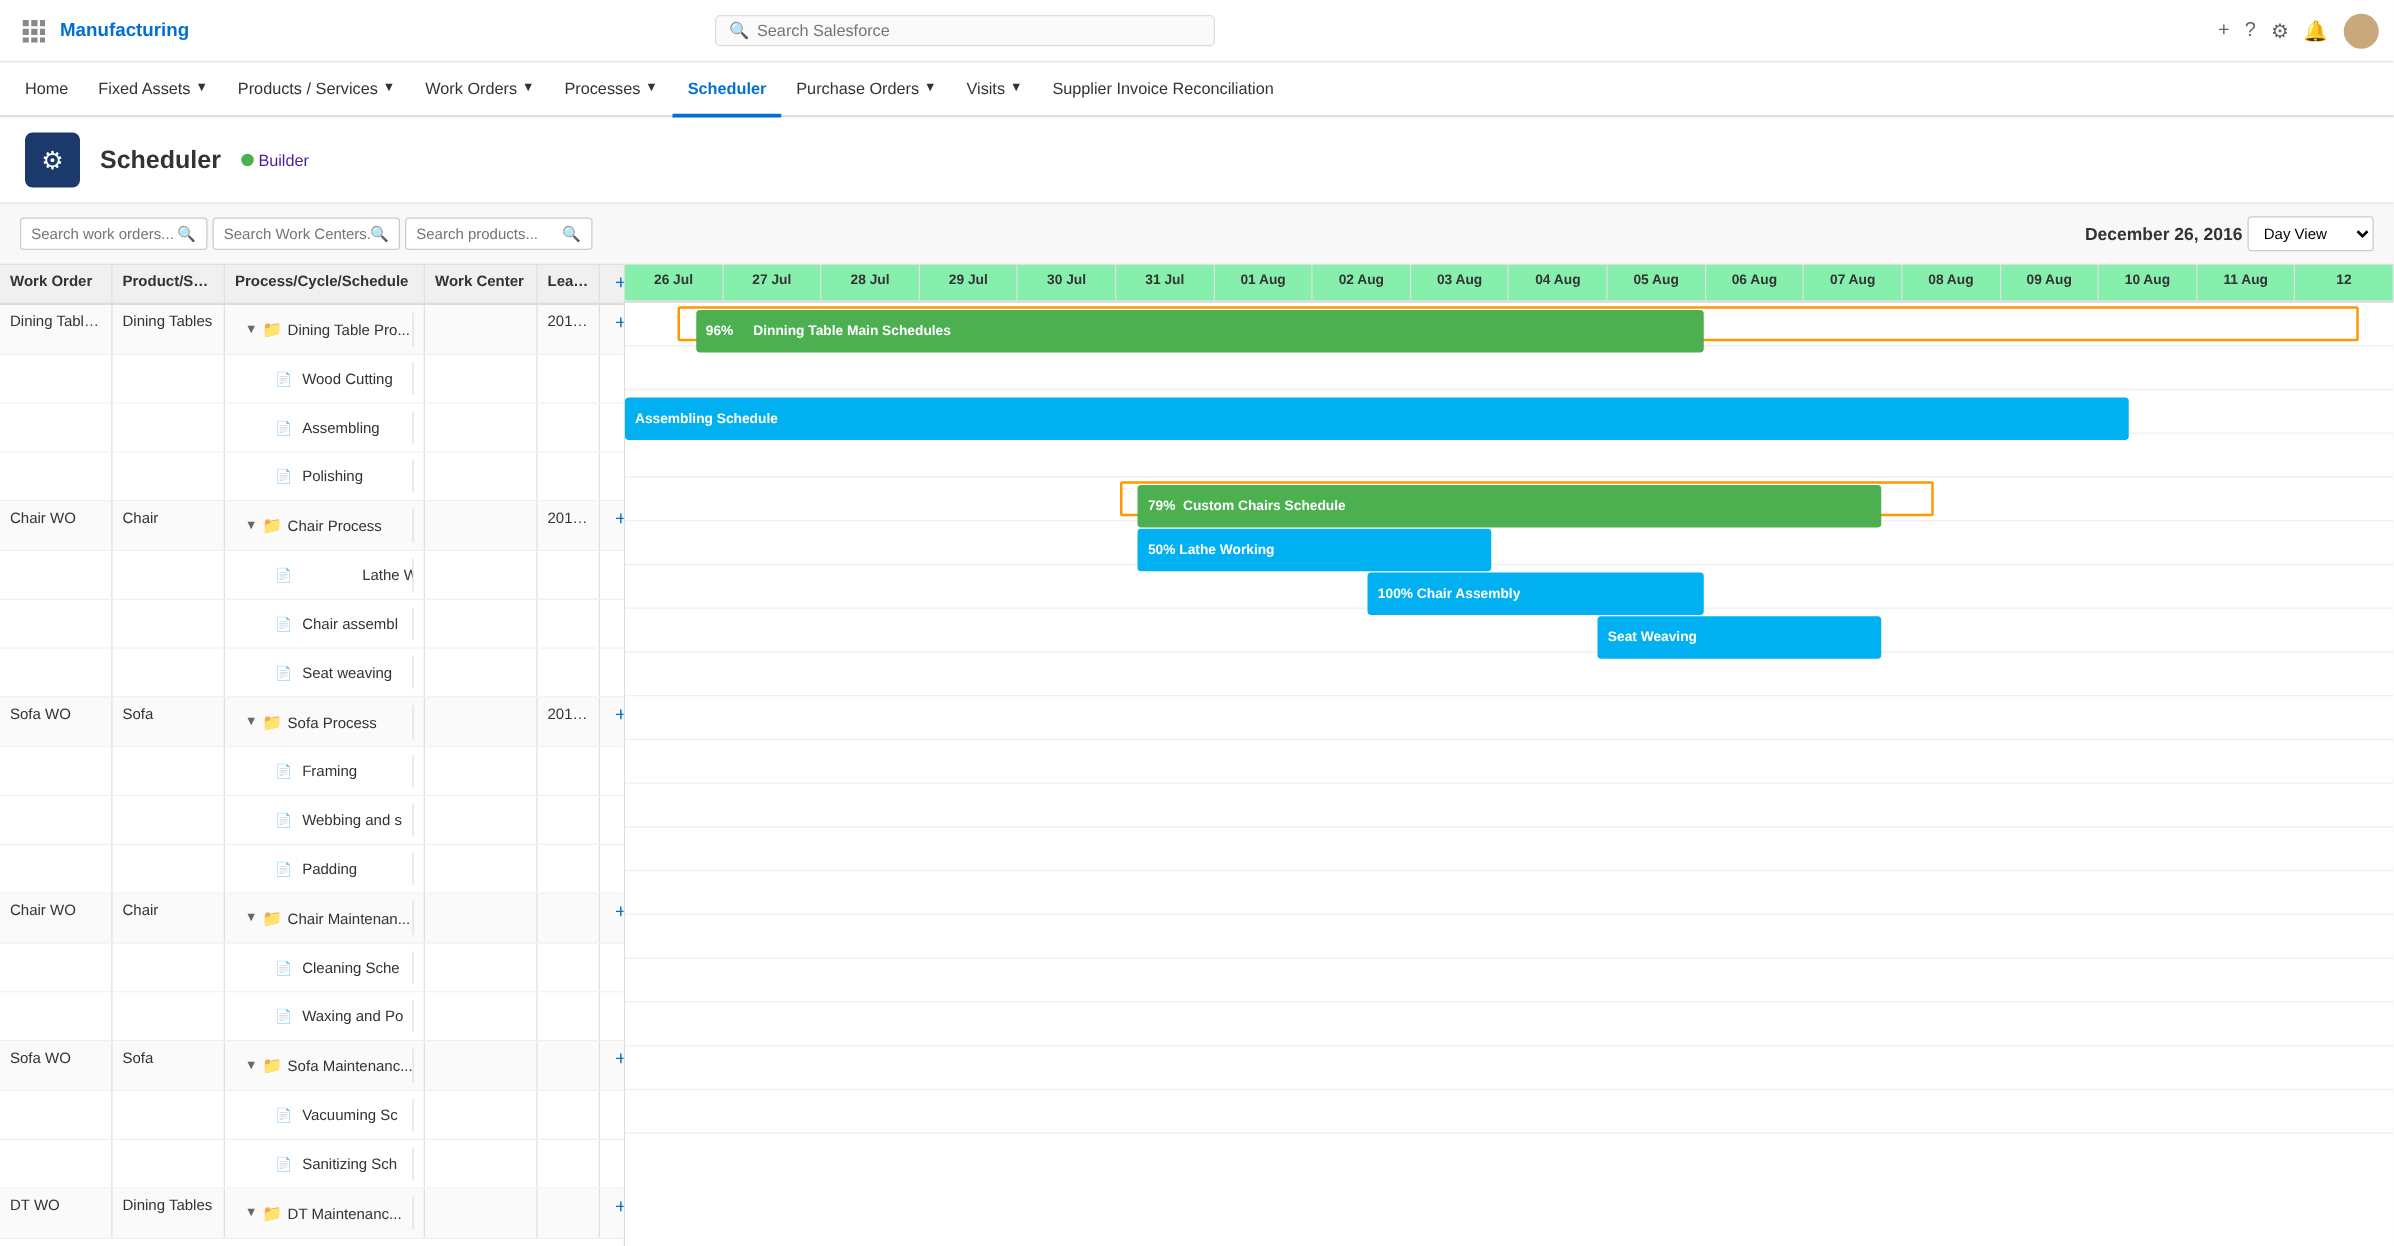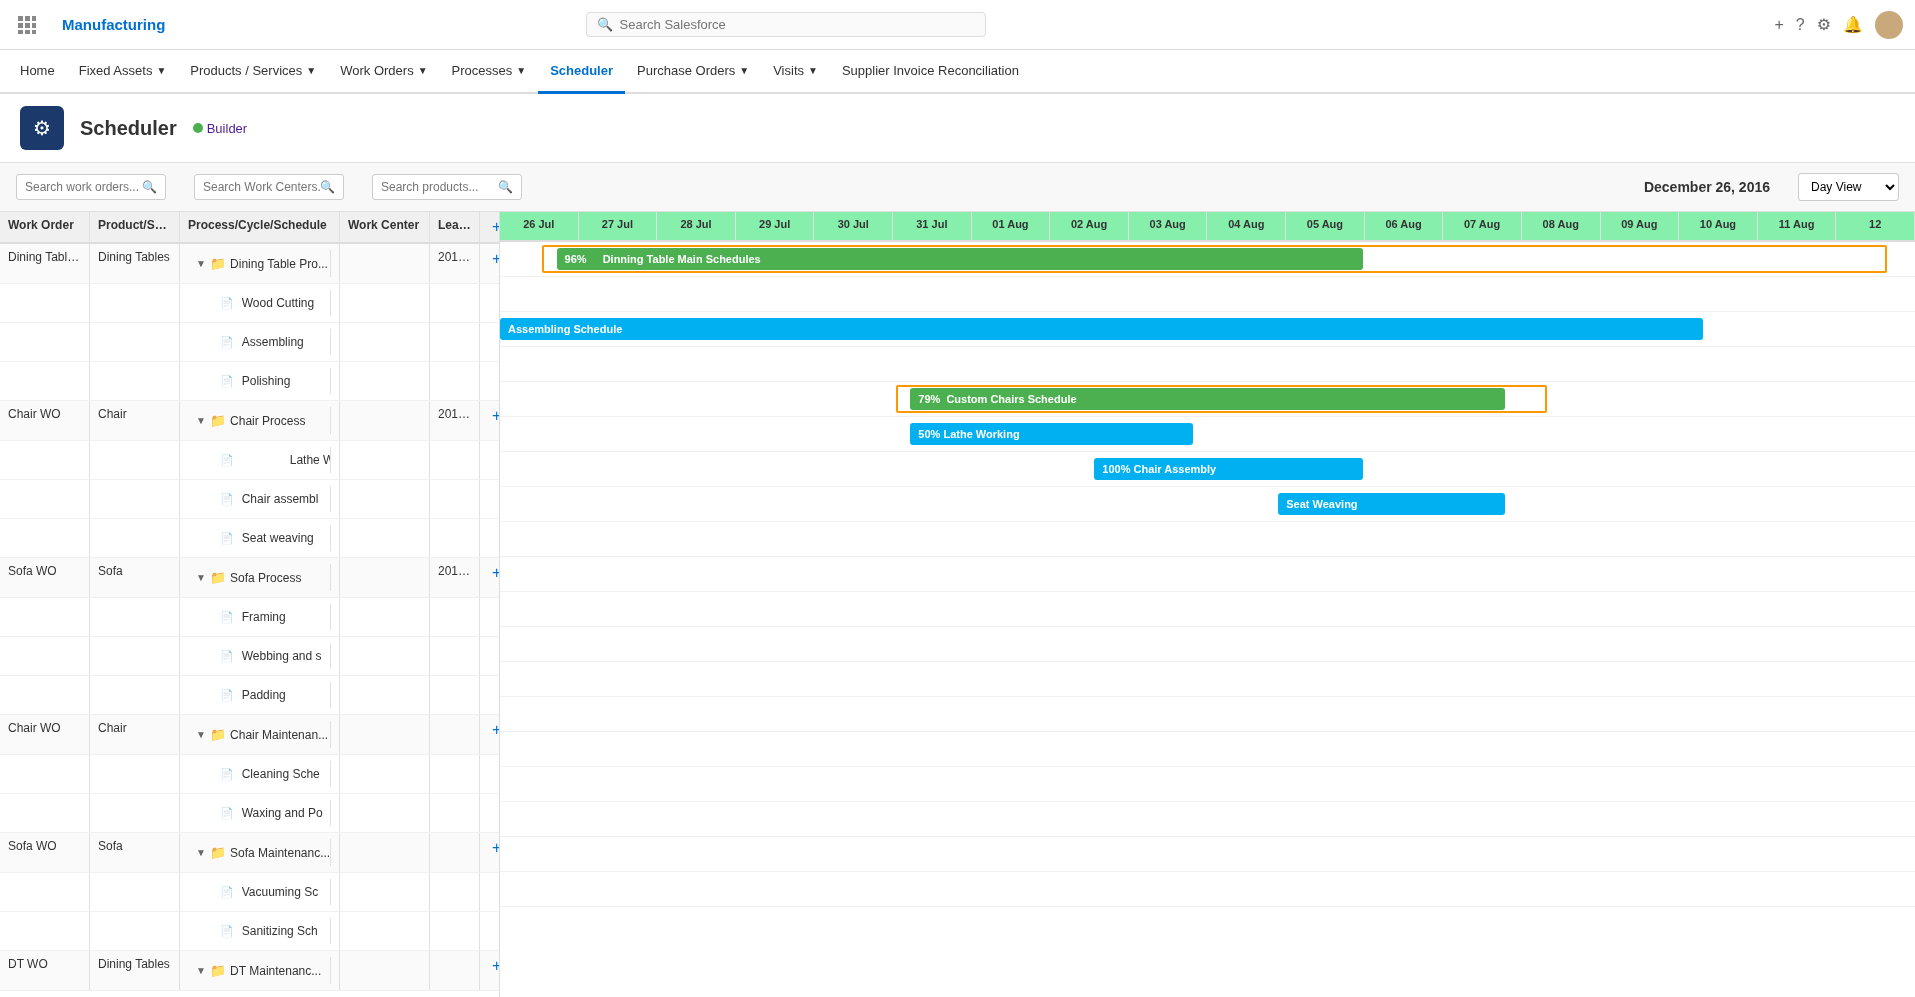--- a/index.html
+++ b/index.html
@@ -6,21 +6,21 @@
     body { font-family: 'Segoe UI', Arial, sans-serif; font-size: 13px; background: #f3f3f3; color: #333; overflow: hidden; }
 
     
     .top-bar {
       height: 50px;
       background: #fff;
       border-bottom: 1px solid #ddd;
       display: flex;
       align-items: center;
       padding: 0 12px;
-      gap: 14px;
+      gap: 0;
     }
     .app-grid-icon {
       width: 30px; height: 30px;
       display: flex; align-items: center; justify-content: center;
       cursor: pointer; margin-right: 6px;
     }
     .app-name {
       font-size: 15px; font-weight: 600; color: #0070d2; margin-right: 20px;
     }
     .search-bar {
@@ -77,21 +77,21 @@
       color: #4c1d95; font-size: 13px; cursor: pointer; text-decoration: none;
     }
     .builder-dot { width: 10px; height: 10px; background: #4caf50; border-radius: 50%; display: inline-block; }
 
     
     .toolbar {
       background: #f8f8f8;
       padding: 10px 16px;
       display: flex;
       align-items: center;
-      gap: 28px;
+      gap: 4px;
       border-bottom: 1px solid #e0e0e0;
     }
     .search-input {
       border: 1px solid #ccc; border-radius: 3px;
       padding: 5px 8px; font-size: 12px; width: 150px;
       display: flex; align-items: center; background: #fff;
     }
     .search-input input { border: none; outline: none; font-size: 12px; width: 100%; }
     .date-display { font-size: 14px; font-weight: 600; margin-left: auto; }
     .view-select {
@@ -176,21 +176,21 @@
     }
     .gantt-row {
       height: 35px;
       border-bottom: 1px solid #f0f0f0;
       position: relative;
       display: flex;
       align-items: center;
     }
     .gantt-bar {
       position: absolute;
-      height: 22px;
+      height: 34px;
       border-radius: 3px;
       display: flex;
       align-items: center;
       padding: 0 8px;
       font-size: 11px;
       font-weight: 600;
       color: #fff;
       overflow: hidden;
       white-space: nowrap;
     }

